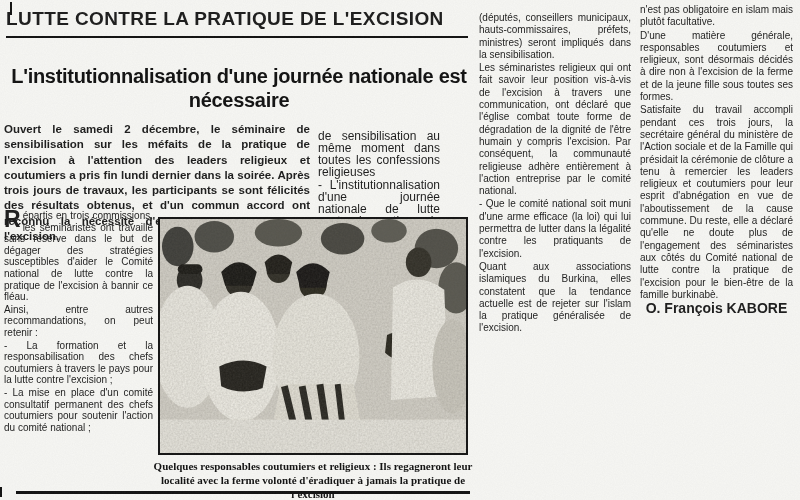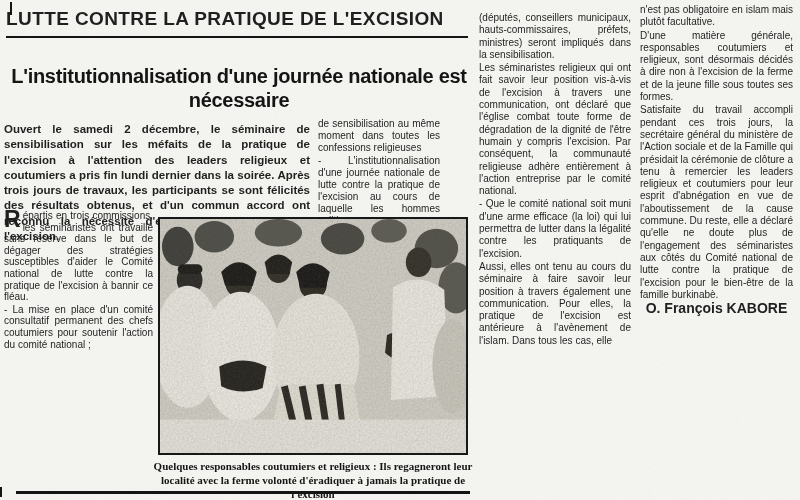--- a/index.html
+++ b/index.html
@@ -18,21 +18,21 @@
     position:absolute;left:0;top:52px;width:478px;text-align:center;
     font-size:20px;font-weight:bold;line-height:1.18;letter-spacing:-0.3px;color:#111;
   }
   
   .lead{
     position:absolute;left:4px;top:122px;width:306px;
     font-size:11.5px;font-weight:bold;line-height:1.33;text-align:justify;
   }
   .col{position:absolute;font-size:10px;line-height:12.3px;text-align:justify;}
   .col p{margin:0 0 1px 0;}
-  #col-mid{left:318px;top:118px;width:122px;font-size:10px;line-height:12px;}
+  #col-mid{left:318px;top:130px;width:122px;font-size:12px;line-height:12px;}
   #col-left{left:4px;top:210px;width:149px;height:282px;overflow:hidden;font-size:10px;line-height:11.6px;}
   #col-c{left:479px;top:12px;width:152px;}
   #col-d{left:640px;top:4px;width:153px;}
   p.dropcap::first-letter{
     font-size:23px;font-weight:bold;float:left;line-height:18px;padding-right:2px;
   }
   .byline{margin-top:14px;text-align:center;font-weight:bold;font-size:14px;}
   
   .photo-frame{
     position:absolute;left:158px;top:217px;width:310px;height:238px;
@@ -57,34 +57,36 @@
   <div class="tick-top"></div>
 
   <div class="kicker">LUTTE CONTRE LA PRATIQUE DE L'EXCISION</div>
 
   <h1 class="title">L'institutionnalisation d'une journée nationale est nécessaire</h1>
 
   <div class="lead">Ouvert le samedi 2 décembre, le séminaire de sensibilisation sur les méfaits de la pratique de l'excision à l'attention des leaders religieux et coutumiers a pris fin lundi dernier dans la soirée. Après trois jours de travaux, les participants se sont félicités des résultats obtenus, et d'un commun accord ont reconnu la nécessité d'éradiquer la pratique de l'excision.</div>
 
   <div class="col" id="col-left">
     <p class="dropcap">Répartis en trois commissions, les séminaristes ont travaillé sans réserve dans le but de dégager des stratégies susceptibles d'aider le Comité national de lutte contre la pratique de l'excision à bannir ce fléau.</p>
+    <p>Ainsi, entre autres recommandations, on peut retenir :</p>
+    <p>- La formation et la responsabilisation des chefs coutumiers à travers le pays pour la lutte contre l'excision ;</p>
     <p>- La mise en place d'un comité consultatif permanent des chefs coutumiers pour soutenir l'action du comité national ;</p>
 
   </div>
 
   <div class="col" id="col-mid">
     <p>de sensibilisation au même moment dans toutes les confessions religieuses</p>
     <p>- L'institutionnalisation d'une journée nationale de lutte contre la pratique de l'excision au cours de laquelle les hommes politiques</p>
   </div>
 
   <div class="col" id="col-c">
     <p>(députés, conseillers municipaux, hauts-commissaires, préfets, ministres) seront impliqués dans la sensibilisation.</p>
     <p>Les séminaristes religieux qui ont fait savoir leur position vis-à-vis de l'excision à travers une communication, ont déclaré que l'église combat toute forme de dégradation de la dignité de l'être humain y compris l'excision. Par conséquent, la communauté religieuse adhère entièrement à l'action entreprise par le comité national.</p>
     <p>- Que le comité national soit muni d'une arme efficace (la loi) qui lui permettra de lutter dans la légalité contre les pratiquants de l'excision.</p>
-    <p>Aussi, elles ont tenu au cours du séminaire à faire savoir leur position à travers également une communication. Pour elles, la pratique de l'excision est antérieure à l'avènement de l'islam. Dans tous les cas, elle</p>
+    <p>Quant aux associations islamiques du Burkina, elles constatent que la tendance actuelle est de rejeter sur l'islam la pratique généralisée de l'excision.</p>
   </div>
 
   <div class="col" id="col-d">
     <p>n'est pas obligatoire en islam mais plutôt facultative.</p>
     <p>D'une matière générale, responsables coutumiers et religieux, sont désormais décidés à dire non à l'excision de la ferme et de la jeune fille sous toutes ses formes.</p>
     <p>Satisfaite du travail accompli pendant ces trois jours, la secrétaire général du ministère de l'Action sociale et de la Famille qui présidait la cérémonie de clôture a tenu à remercier les leaders religieux et coutumiers pour leur esprit d'abnégation en vue de l'aboutissement de la cause commune. Du reste, elle a déclaré qu'elle ne doute plus de l'engagement des séminaristes aux côtés du Comité national de lutte contre la pratique de l'excision pour le bien-être de la famille burkinabè.</p>
     <p class="byline">O. François KABORE</p>
   </div>
 
   <div class="photo-frame">

